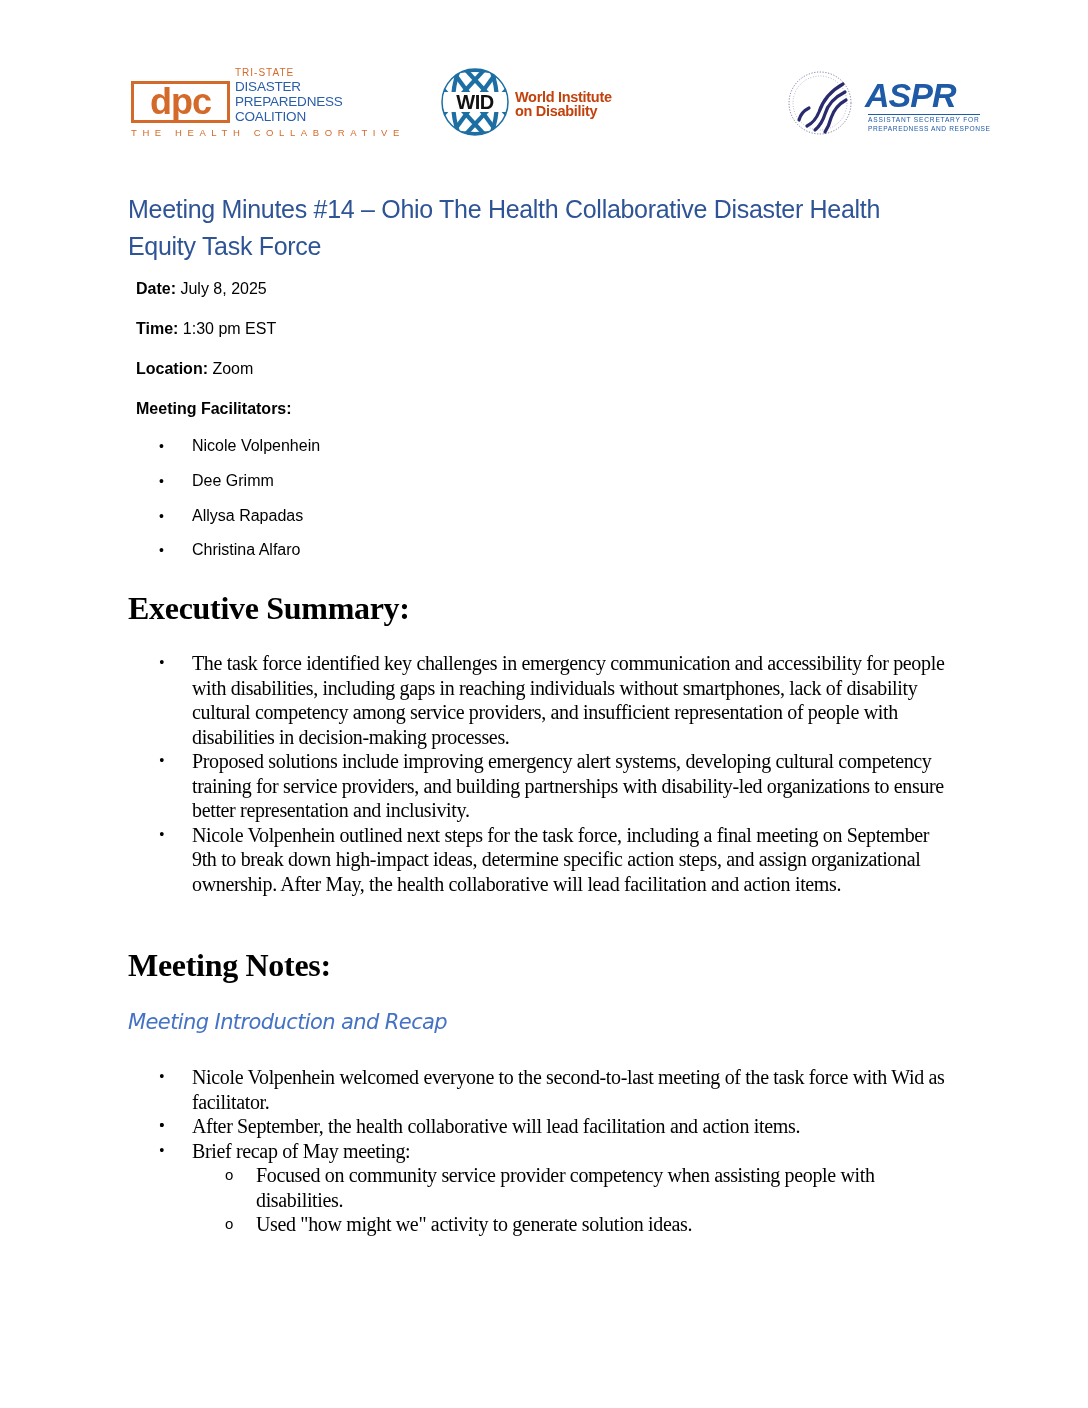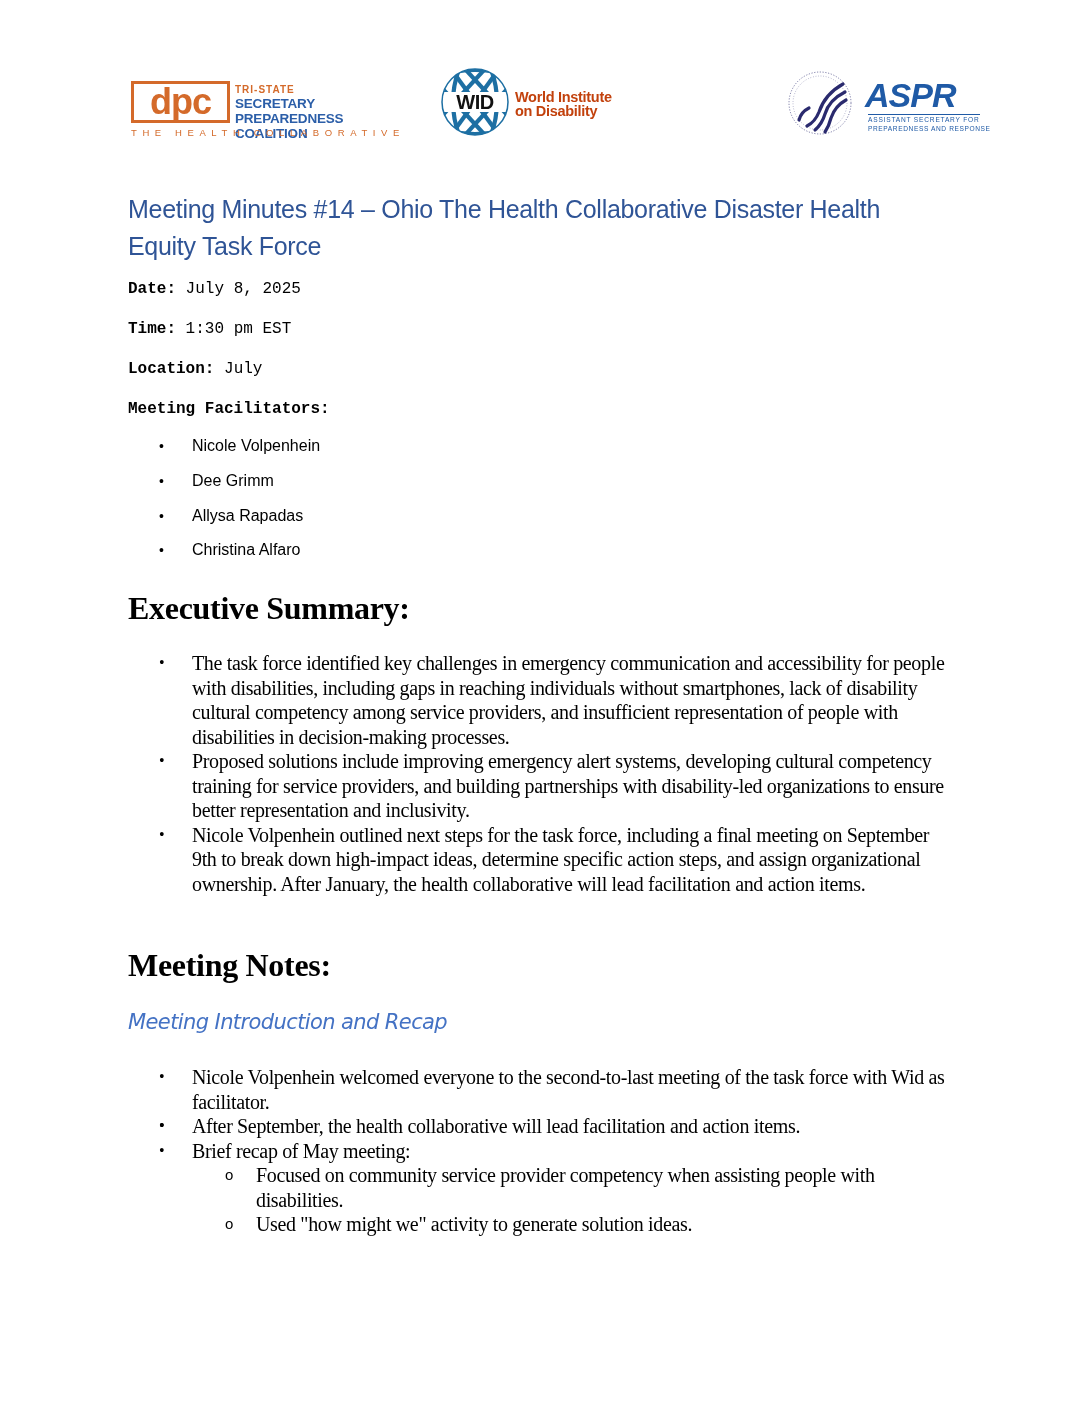--- a/index.html
+++ b/index.html
@@ -4,40 +4,40 @@
 <style>
   * { box-sizing: border-box; margin: 0; padding: 0; }
   html, body { width: 1088px; height: 1408px; background: #ffffff; overflow: hidden; }
   body { position: relative; font-family: "Liberation Serif", serif; color: #000; }
 
   
   .logo { position: absolute; }
   .dpc { left: 131px; top: 68px; width: 210px; height: 70px; }
   .dpc-mark { position: absolute; left: 0; top: 13px; width: 99px; height: 42px; border: 3px solid #d46a2a; }
   .dpc-mark-inner { position: absolute; left: 4px; top: 4px; right: 4px; bottom: 4px; display: flex; align-items: center; justify-content: center; font-family: "Liberation Sans", sans-serif; font-weight: bold; font-size: 36px; color: #d46a2a; letter-spacing: -1px; line-height: 1; }
-  .dpc-words { position: absolute; left: 104px; top: 17px; font-family: "Liberation Sans", sans-serif; font-weight: bold; line-height: 1; }
+  .dpc-words { position: absolute; left: 104px; top: 0; font-family: "Liberation Sans", sans-serif; font-weight: normal; line-height: 1; }
   .dpc-tri { color: #d46a2a; font-size: 10px; letter-spacing: 1px; margin-bottom: 1px; }
   .dpc-line { color: #2b5ea8; font-size: 13.5px; letter-spacing: -0.2px; line-height: 15px; }
   .dpc-tag { position: absolute; left: 0; top: 59px; font-family: "Liberation Sans", sans-serif; font-size: 9.5px; color: #d46a2a; letter-spacing: 5.6px; white-space: nowrap; }
 
   .wid { left: 441px; top: 68px; width: 190px; height: 70px; }
   .wid-globe { position: absolute; left: 0; top: 0; width: 68px; height: 68px; }
   .wid-text { position: absolute; left: 74px; top: 22px; font-family: "Liberation Sans", sans-serif; font-weight: bold; font-size: 14.5px; line-height: 14px; color: #c2410c; letter-spacing: -0.3px; }
 
   .aspr { left: 785px; top: 68px; width: 170px; height: 72px; }
   .hhs-seal { position: absolute; left: 0; top: 0; width: 70px; height: 70px; }
   .aspr-word { position: absolute; left: 80px; top: 10px; font-family: "Liberation Sans", sans-serif; font-weight: bold; font-style: italic; font-size: 34px; color: #1f5aa6; letter-spacing: -1px; line-height: 1; }
   .aspr-sub1 { position: absolute; left: 83px; top: 46px; font-family: "Liberation Sans", sans-serif; font-size: 6.6px; color: #1f5aa6; letter-spacing: 0.8px; white-space: nowrap; border-top: 1px solid #1f5aa6; padding-top: 1px; }
   .aspr-sub2 { position: absolute; left: 83px; top: 57px; font-family: "Liberation Sans", sans-serif; font-size: 6.6px; color: #1f5aa6; letter-spacing: 0.6px; white-space: nowrap; }
 
   
   .title { position: absolute; left: 128px; top: 191px; width: 820px; font-family: "Liberation Sans", sans-serif; font-size: 25px; line-height: 37px; color: #2f5496; letter-spacing: -0.3px; }
 
   
-  .meta { position: absolute; left: 128px; font-family: Liberation Mono, monospace; font-size: 16px; line-height: 20px; color: #000; }
+  .meta { position: absolute; left: 136px; font-family: Liberation Sans, sans-serif; font-size: 16px; line-height: 20px; color: #000; }
   .meta b { font-weight: bold; }
   .facilitators { position: absolute; left: 128px; top: 437px; font-family: "Liberation Sans", sans-serif; font-size: 16px; }
   .fac-item { position: absolute; left: 0; height: 22px; white-space: nowrap; }
   .fac-bullet { position: absolute; left: 31px; top: 1px; font-size: 14px; }
   .fac-name { position: absolute; left: 64px; top: 0; }
 
   
   .h1 { position: absolute; left: 128px; font-family: "Liberation Serif", serif; font-weight: bold; font-size: 32px; line-height: 38px; color: #000; letter-spacing: -0.3px; }
   .h2 { position: absolute; left: 128px; font-family: "DejaVu Sans", sans-serif; font-style: italic; font-size: 21px; line-height: 28px; color: #4472c4; letter-spacing: -0.6px; }
 
@@ -50,21 +50,21 @@
 </style>
 </head>
 <body>
 
 <div class="logo dpc">
   <div class="dpc-mark">
     <div class="dpc-mark-inner">dpc</div>
   </div>
   <div class="dpc-words">
     <div class="dpc-tri">TRI-STATE</div>
-    <div class="dpc-line">SECRETARY</div>
+    <div class="dpc-line">DISASTER</div>
     <div class="dpc-line">PREPAREDNESS</div>
     <div class="dpc-line">COALITION</div>
   </div>
   <div class="dpc-tag">THE HEALTH COLLABORATIVE</div>
 </div>
 
 <div class="logo wid">
   <svg class="wid-globe" viewBox="0 0 68 68">
     <defs>
       <clipPath id="gc">
@@ -116,21 +116,21 @@
 
 <div class="title">Meeting Minutes #14 – Ohio The Health Collaborative Disaster Health Equity Task Force</div>
 
 <div class="meta" style="top:279px;">
   <b>Date:</b><span> July 8, 2025</span>
 </div>
 <div class="meta" style="top:319px;">
   <b>Time:</b><span> 1:30 pm EST</span>
 </div>
 <div class="meta" style="top:359px;">
-  <b>Location:</b><span> July</span>
+  <b>Location:</b><span> Zoom</span>
 </div>
 <div class="meta" style="top:399px;">
   <b>Meeting Facilitators:</b>
 </div>
 
 <div class="facilitators">
   <div class="fac-item" style="top:0px;">
     <span class="fac-bullet">•</span>
     <span class="fac-name">Nicole Volpenhein</span>
   </div>
@@ -154,21 +154,21 @@
   <div class="bitem">
     <span class="bdot">•</span>
     <span>The task force identified key challenges in emergency communication and accessibility for people with disabilities, including gaps in reaching individuals without smartphones, lack of disability cultural competency among service providers, and insufficient representation of people with disabilities in decision-making processes.</span>
   </div>
   <div class="bitem">
     <span class="bdot">•</span>
     <span>Proposed solutions include improving emergency alert systems, developing cultural competency training for service providers, and building partnerships with disability-led organizations to ensure better representation and inclusivity.</span>
   </div>
   <div class="bitem">
     <span class="bdot">•</span>
-    <span>Nicole Volpenhein outlined next steps for the task force, including a final meeting on September 9th to break down high-impact ideas, determine specific action steps, and assign organizational ownership. After January, the health collaborative will lead facilitation and action items.</span>
+    <span>Nicole Volpenhein outlined next steps for the task force, including a final meeting on September 9th to break down high-impact ideas, determine specific action steps, and assign organizational ownership. After May, the health collaborative will lead facilitation and action items.</span>
   </div>
 </div>
 
 <div class="h1" style="top:946px;">Meeting Notes:</div>
 
 <div class="h2" style="top:1008px;">Meeting Introduction and Recap</div>
 
 <div class="blist" style="top:1065px;">
   <div class="bitem">
     <span class="bdot">•</span>

